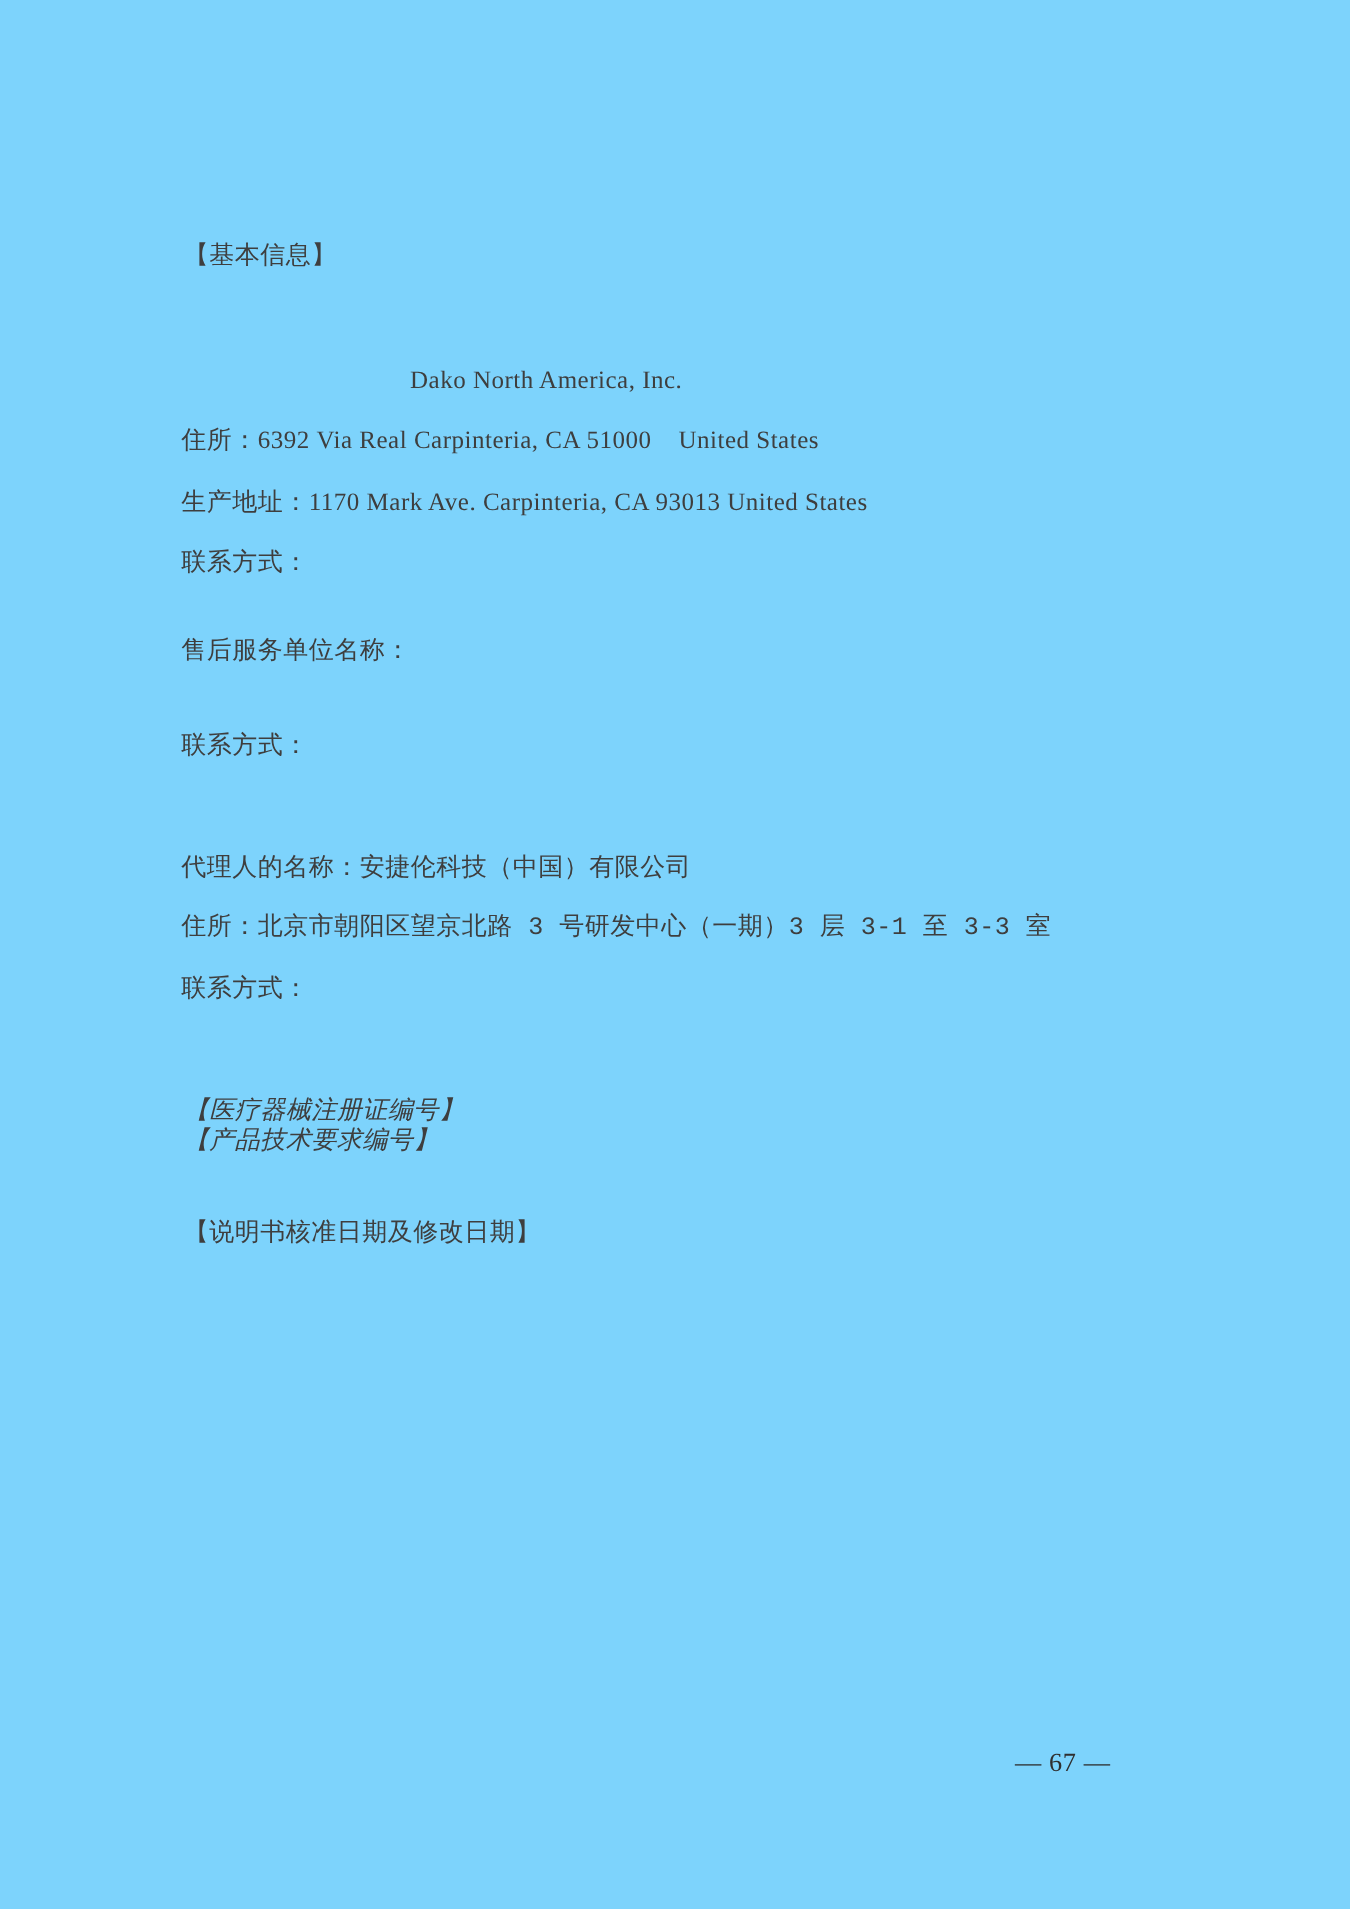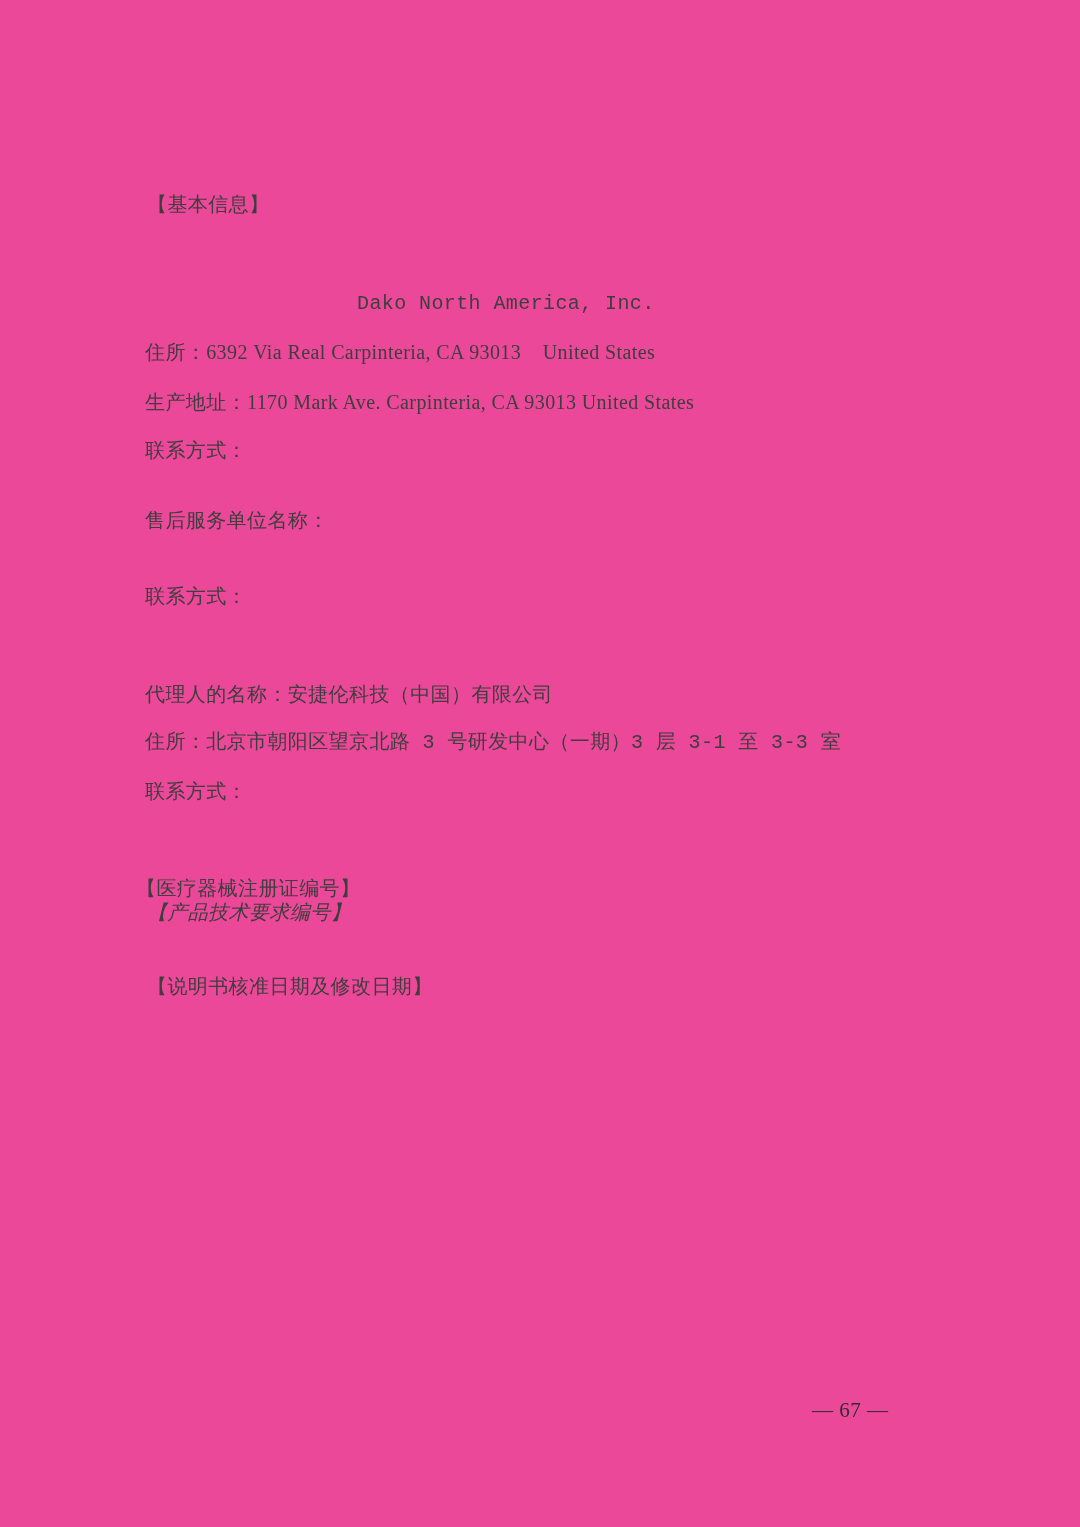--- a/index.html
+++ b/index.html
@@ -4,46 +4,46 @@
   <style>
     html, body {
       margin: 0;
       padding: 0;
       background: #ffffff;
     }
     .page {
       position: relative;
       width: 1080px;
       height: 1527px;
-      background: #ec4899;
+      background: #7dd3fc;
       overflow: hidden;
       font-family: "Liberation Serif", "DejaVu Serif", serif;
     }
     .line {
       position: absolute;
       left: 145px;
       font-size: 20px;
       line-height: 24px;
       color: #3e3e3e;
       white-space: pre;
       letter-spacing: 0.4px;
     }
     
     #l-basic-header        { top: 192px; left: 147px; }
     #l-registrant          { top: 241px; }
-    #l-registrant-en       { top: 292px; left: 357px; font-family: Liberation Mono, monospace; }
+    #l-registrant-en       { top: 292px; left: 328px; }
     #l-residence           { top: 340px; }
     #l-prod-address        { top: 390px; }
     #l-contact-1           { top: 438px; }
     #l-after-sales         { top: 508px; }
     #l-contact-2           { top: 584px; }
     #l-agent-name          { top: 682px; text-align: right; }
     #l-agent-residence     { top: 731px; font-family: Liberation Mono, monospace; }
     #l-contact-3           { top: 779px; }
-    #l-reg-cert-header     { top: 876px; left: 136px; }
+    #l-reg-cert-header     { top: 876px; left: 147px; font-style: italic; }
     #l-tech-req-header     { top: 900px; left: 147px; font-style: italic; }
     #l-manual-date-header  { top: 974px; left: 147px; }
     .footer {
       position: absolute;
       left: 812px;
       top: 1398px;
       font-size: 21px;
       color: #2f2f2f;
       white-space: pre;
       letter-spacing: 0.5px;
@@ -53,21 +53,21 @@
 </head>
 <body>
 
 <div class="page">
 
   <div class="line" id="l-basic-header">【基本信息】</div>
 
 
   <div class="line" id="l-registrant-en">Dako North America, Inc.</div>
 
-  <div class="line" id="l-residence">住所：6392 Via Real Carpinteria, CA 93013    United States</div>
+  <div class="line" id="l-residence">住所：6392 Via Real Carpinteria, CA 51000    United States</div>
 
   <div class="line" id="l-prod-address">生产地址：1170 Mark Ave. Carpinteria, CA 93013 United States</div>
 
   <div class="line" id="l-contact-1">联系方式：</div>
 
   <div class="line" id="l-after-sales">售后服务单位名称：</div>
 
   <div class="line" id="l-contact-2">联系方式：</div>
 
   <div class="line" id="l-agent-name">代理人的名称：安捷伦科技（中国）有限公司</div>

